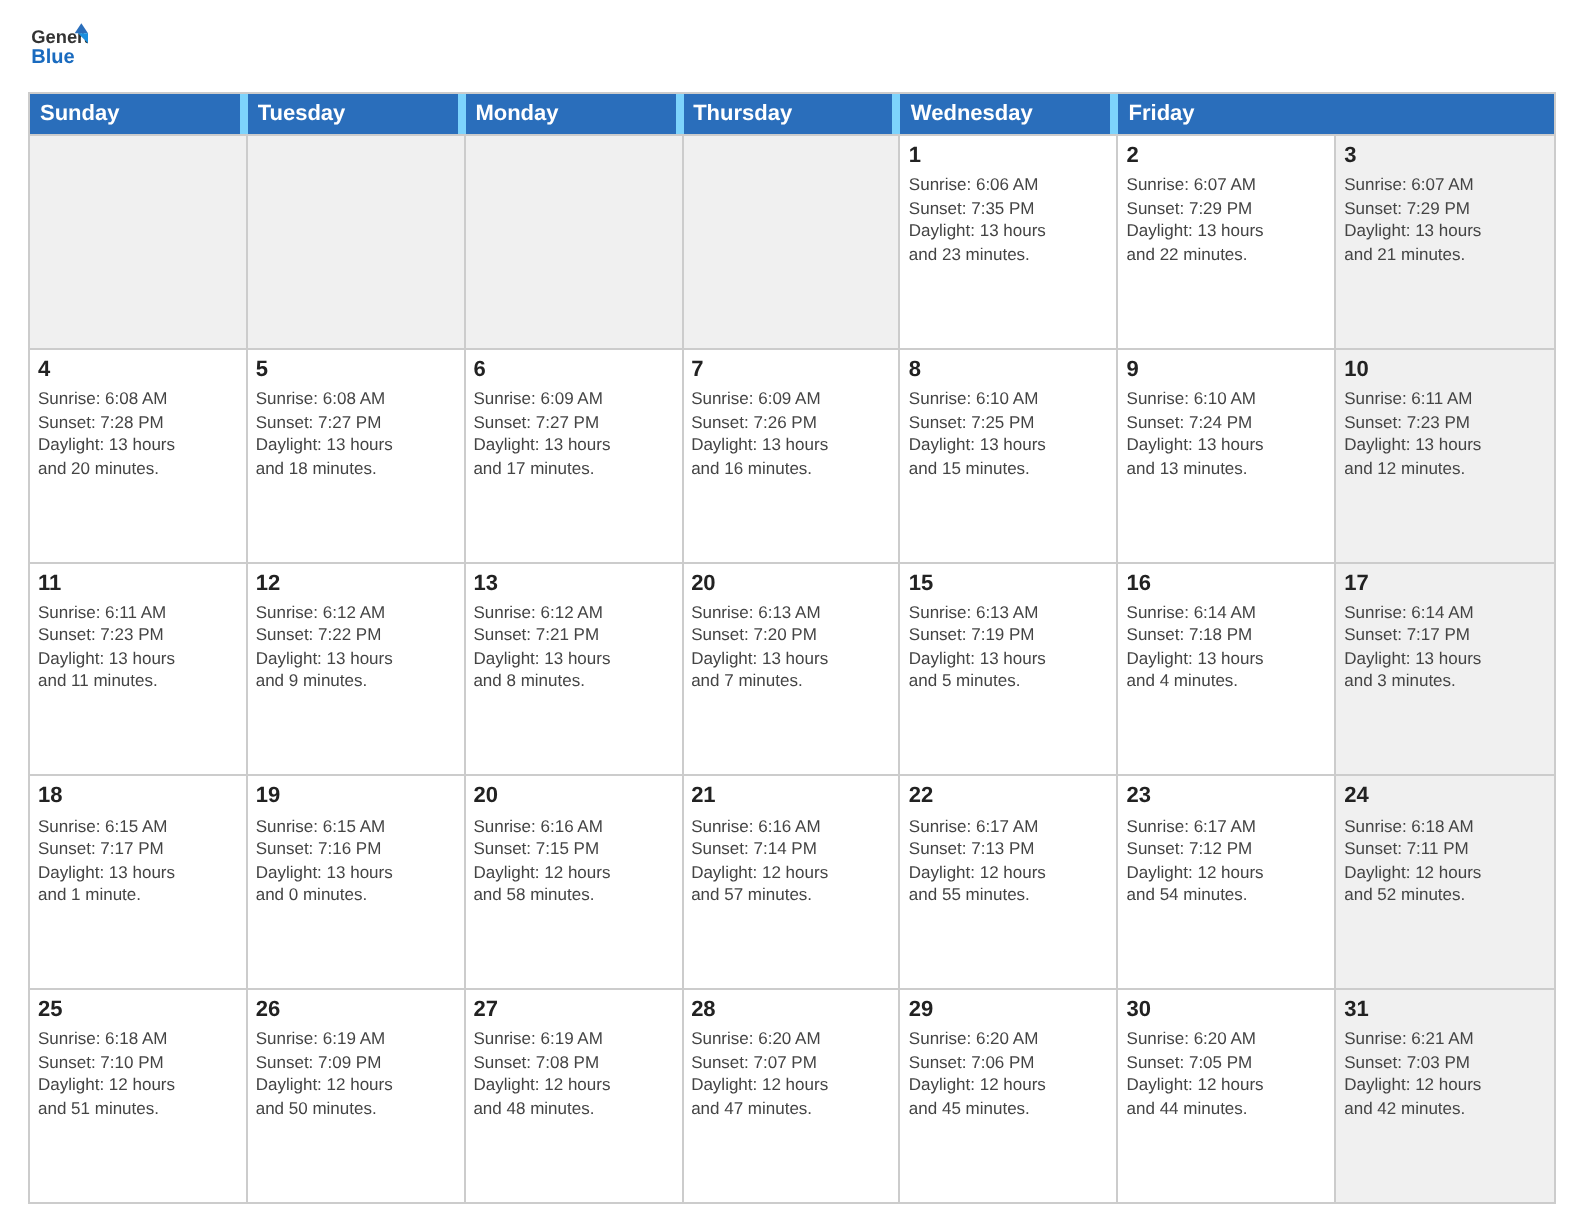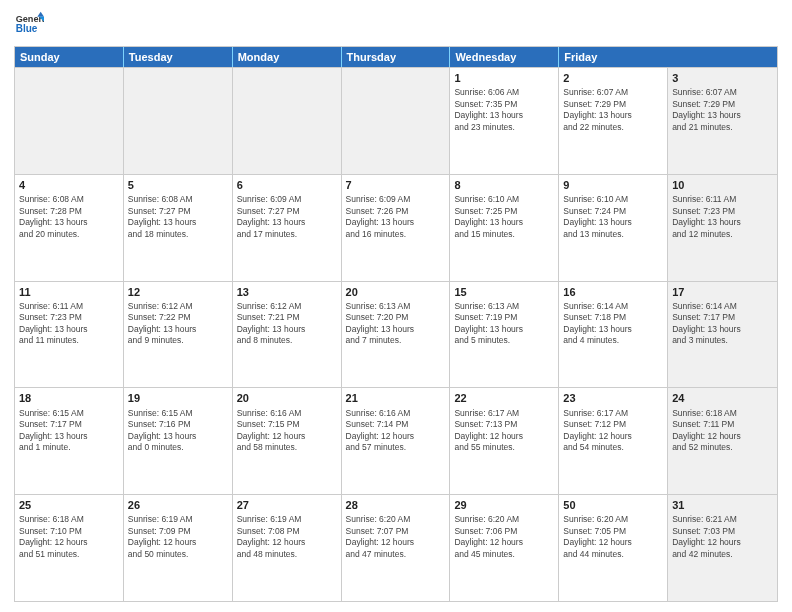--- a/index.html
+++ b/index.html
@@ -54,21 +54,21 @@
     .cal-header {
       display: grid;
       grid-template-columns: repeat(7, 1fr);
       background: #2a6ebb;
     }
     .cal-header-cell {
       color: #fff;
       font-size: 11px;
       font-weight: bold;
       padding: 4px 5px;
-      border-right: 1px solid #7dd3fc;
+      border-right: 4px solid #7dd3fc;
       text-align: left;
     }
     .cal-header-cell:last-child { border-right: none; }
     .cal-body {
       flex: 1;
       display: flex;
       flex-direction: column;
     }
     .cal-row {
       display: grid;
@@ -339,21 +339,21 @@
 and 47 minutes.</div>
           </div>
           <div class="cal-cell">
             <div class="day-num">29</div>
             <div class="cell-text" style="white-space: pre-line;">Sunrise: 6:20 AM
 Sunset: 7:06 PM
 Daylight: 12 hours
 and 45 minutes.</div>
           </div>
           <div class="cal-cell">
-            <div class="day-num">50</div>
+            <div class="day-num">30</div>
             <div class="cell-text" style="white-space: pre-line;">Sunrise: 6:20 AM
 Sunset: 7:05 PM
 Daylight: 12 hours
 and 44 minutes.</div>
           </div>
           <div class="cal-cell shaded">
             <div class="day-num">31</div>
             <div class="cell-text" style="white-space: pre-line;">Sunrise: 6:21 AM
 Sunset: 7:03 PM
 Daylight: 12 hours

